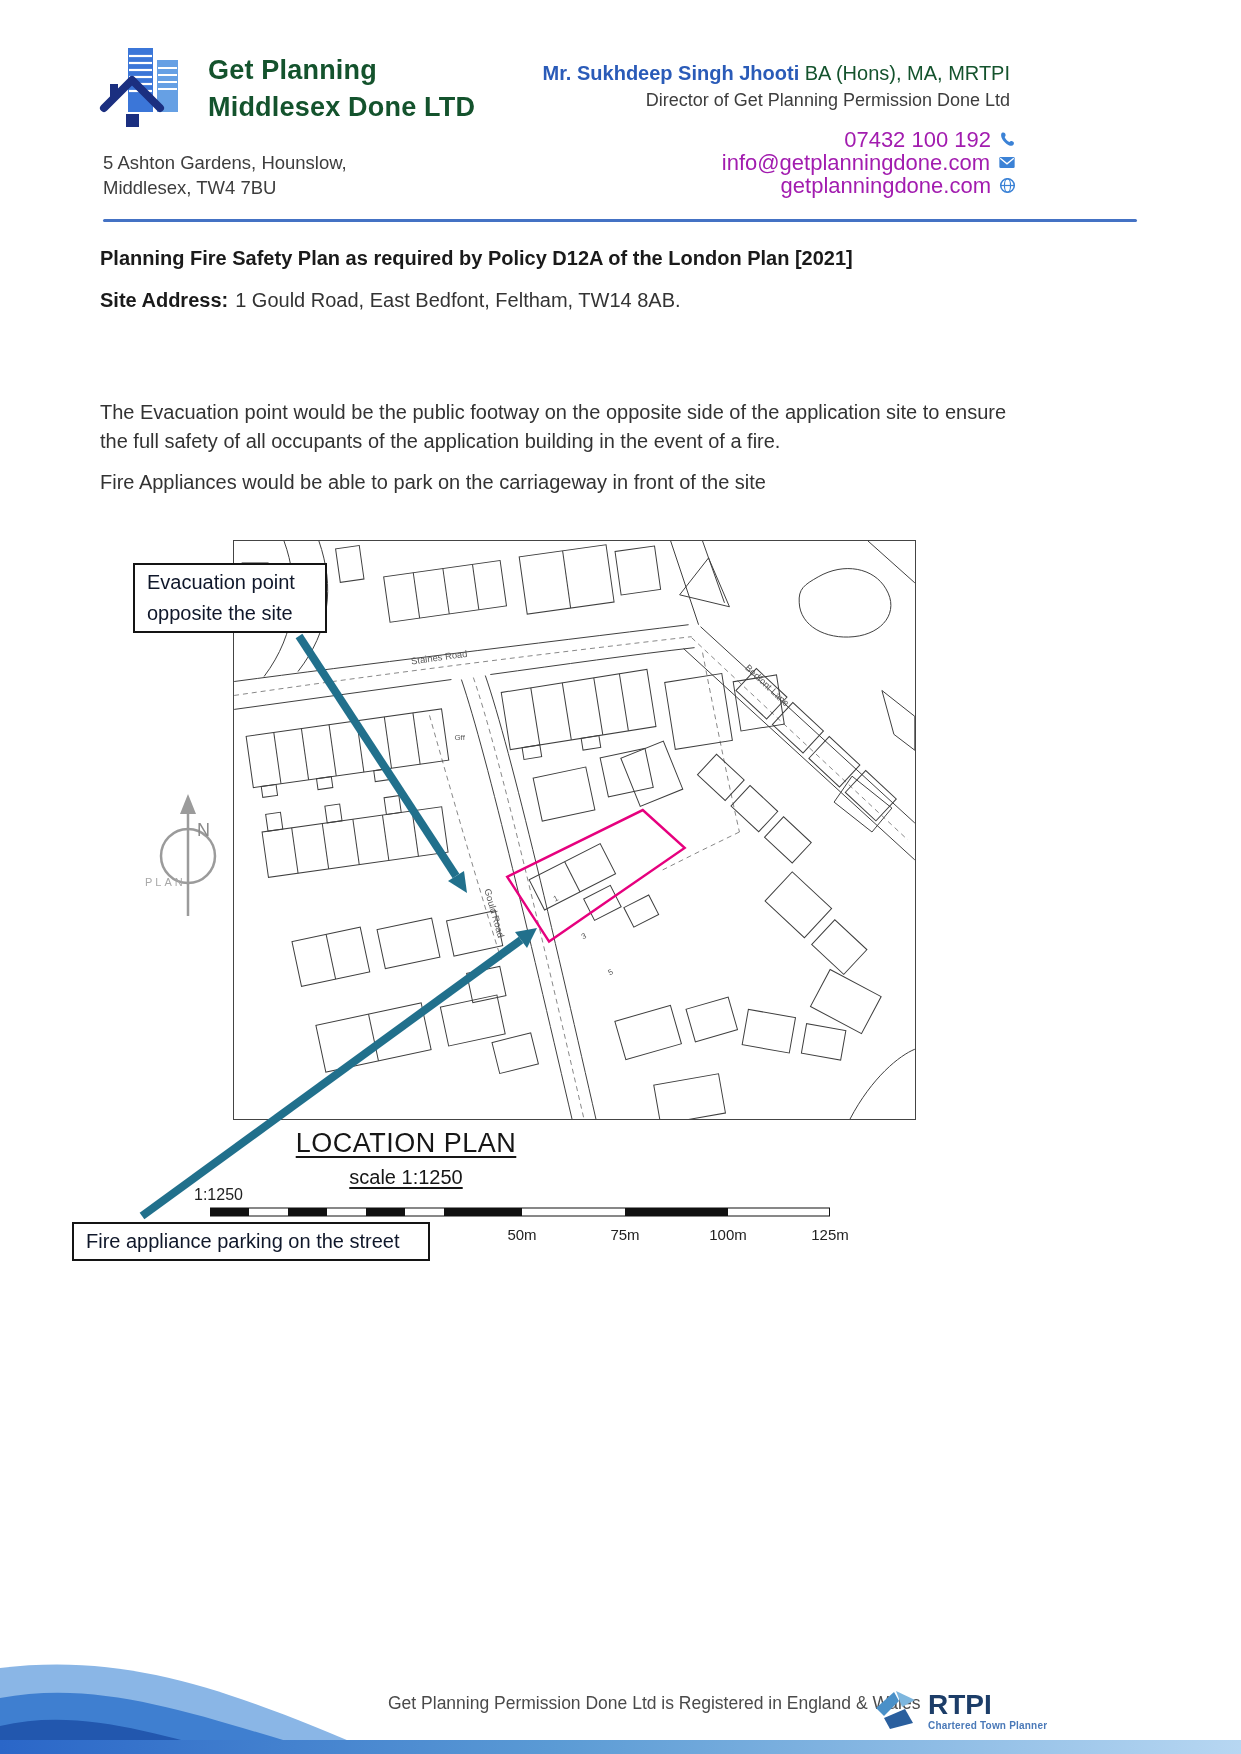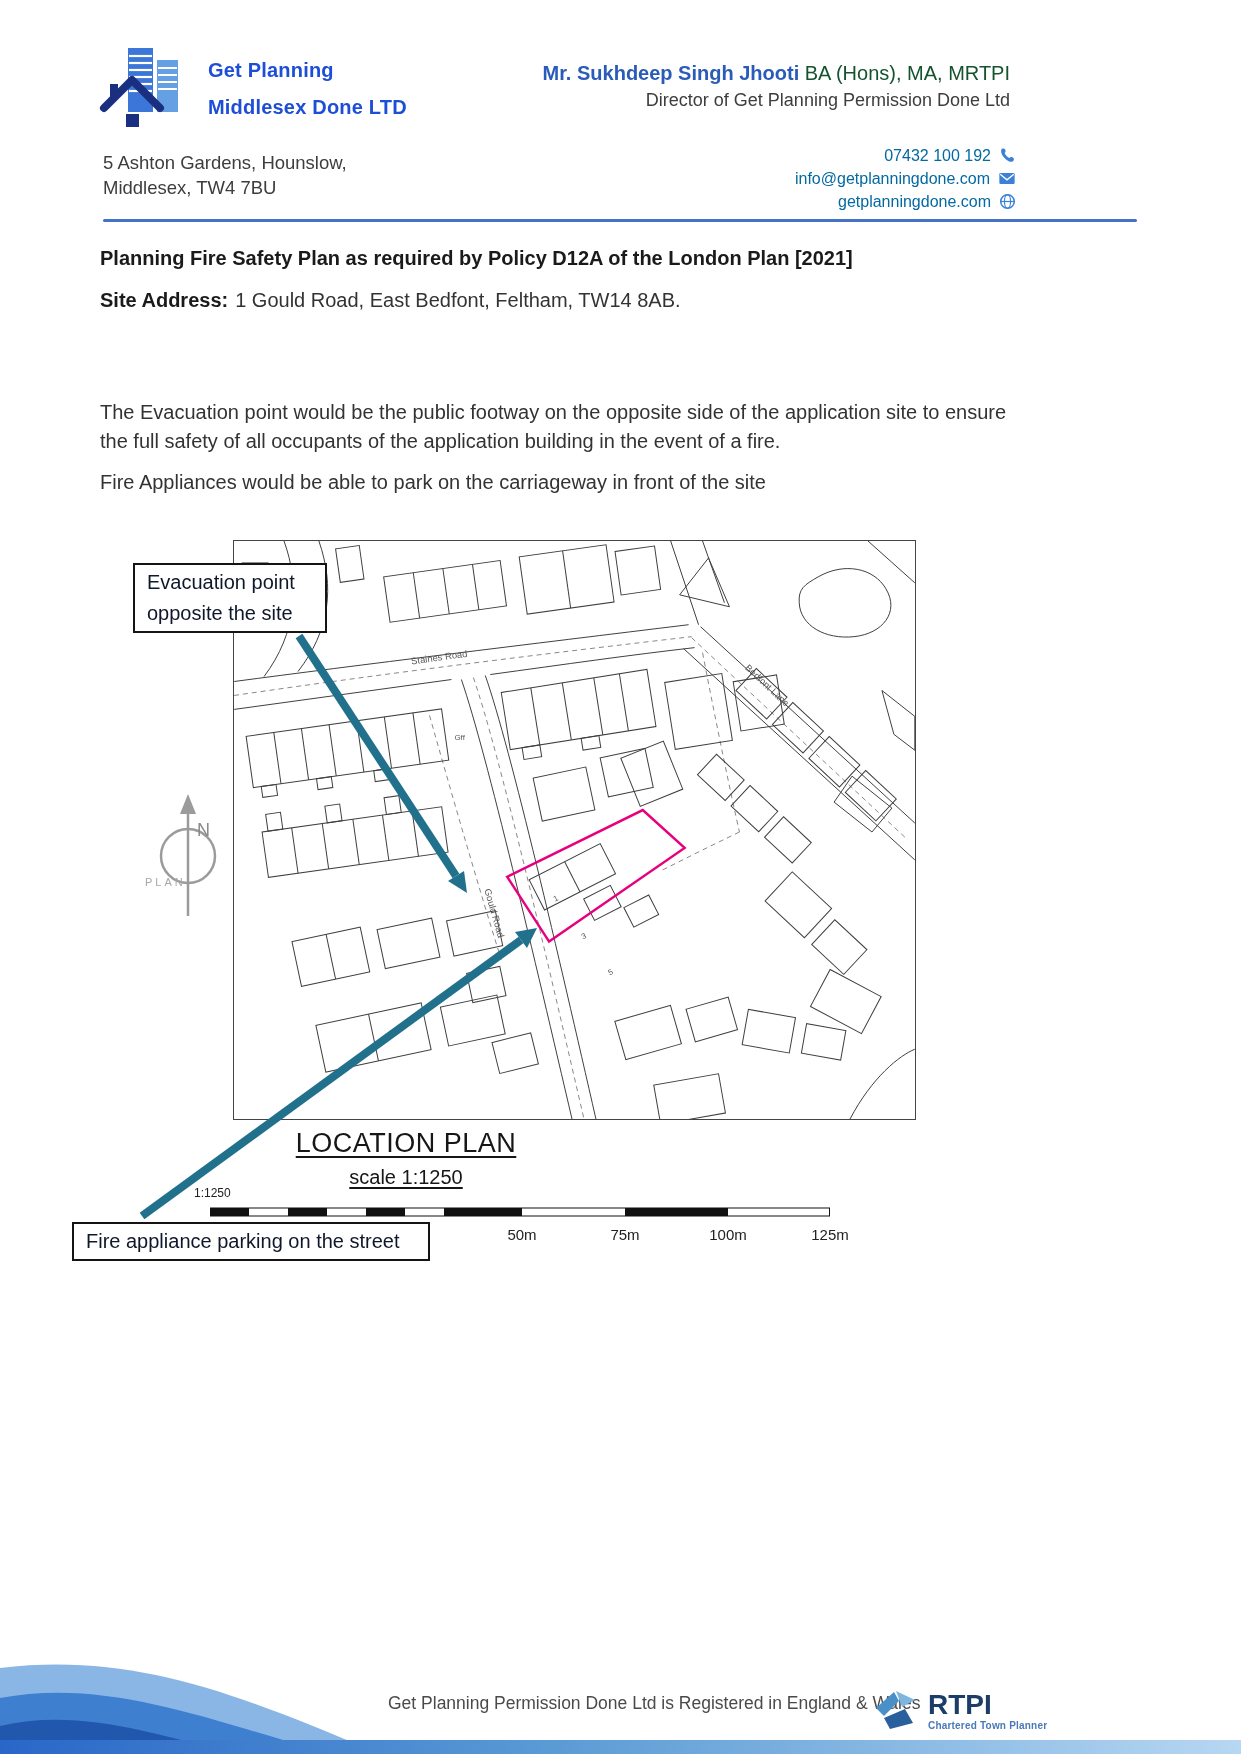--- a/index.html
+++ b/index.html
@@ -10,27 +10,27 @@
     margin: 0 auto;
     background: #ffffff;
     font-family: "Liberation Sans", sans-serif;
     color: #2e2e2e;
     overflow: hidden;
   }
   .abs { position: absolute; margin: 0; }
 
   
   .logo { left: 98px; top: 46px; display: flex; gap: 14px; align-items: flex-start; }
-  .logo-text { padding-top: 6px; font-size: 20px; font-weight: 700; color: #1d4ed8; line-height: 37px; letter-spacing: 0.2px; }
+  .logo-text { padding-top: 6px; font-size: 27px; font-weight: 700; color: #14532d; line-height: 37px; letter-spacing: 0.2px; }
   .contact-name { top: 62px; right: 231px; font-size: 20px; text-align: right; white-space: nowrap; }
   .contact-name .name { font-weight: 700; color: #2a5bb8; }
   .contact-name .creds { color: #14532d; }
   .role { top: 90px; right: 231px; font-size: 18px; color: #3d3d3d; text-align: left; white-space: nowrap; }
   .addr { left: 103px; top: 150px; font-size: 18.5px; line-height: 25px; color: #3d3d3d; }
-  .contact-block { top: 144px; right: 225px; font-size: 16px; color: #0369a1; }
+  .contact-block { top: 128px; right: 225px; font-size: 22px; color: #a21caf; }
   .contact-row { display: flex; justify-content: flex-end; align-items: center; gap: 8px; line-height: 23px; }
   .divider { left: 103px; top: 219px; width: 1034px; height: 3px; background: #4472c4; border-radius: 2px; }
 
   
   .bodytext { position: absolute; left: 100px; font-size: 20px; line-height: 29px; color: #333; margin: 0; width: 935px; }
   .doc-title { top: 244px; font-weight: 700; color: #1a1a1a; }
   .p-site { top: 286px; }
   .p-desc { top: 328px; }
   .p-evac { top: 398px; }
   .p-fire { top: 468px; }
@@ -43,21 +43,21 @@
     position: absolute; background: #fff; border: 2px solid #141414;
     padding: 2px 12px; font-size: 20px; line-height: 31px; color: #0f172a; z-index: 6;
   }
   .callout-1 { left: 133px; top: 563px; width: 194px; }
   .callout-2 { left: 72px; top: 1222px; width: 358px; }
   .arrows { position: absolute; left: 0; top: 0; width: 1241px; height: 1754px; z-index: 5; pointer-events: none; }
   .north { left: 142px; top: 790px; width: 92px; height: 132px; z-index: 2; }
   .plan-title-block { left: 250px; top: 1128px; width: 312px; text-align: center; color: #161616; }
   .loc-title { font-size: 27px; letter-spacing: 0.5px; text-decoration: underline; text-underline-offset: 4px; }
   .scale-sub { font-size: 20px; margin-top: 7px; text-decoration: underline; text-underline-offset: 3px; }
-  .ratio-label { left: 194px; top: 1186px; font-size: 12px; color: #222; }
+  .ratio-label { left: 194px; top: 1186px; font-size: 16px; color: #222; }
   .scalebar { left: 210px; top: 1205px; }
   .scalebar-labels { left: 210px; top: 1226px; width: 660px; height: 20px; font-size: 15px; color: #222; }
   .scalebar-labels span { position: absolute; transform: translateX(-50%); }
 
   
   .wave { left: 0; top: 1634px; width: 380px; height: 120px; }
   .bottom-strip { left: 0; top: 1740px; width: 1241px; height: 14px;
     background: linear-gradient(90deg, #2a66c8 0%, #5b9bd5 45%, #b7d7f2 100%); }
   .footer-text { left: 388px; top: 1692px; font-size: 17.5px; line-height: 23px; color: #4a4a4a; }
   .rtpi { left: 872px; top: 1688px; display: flex; gap: 10px; align-items: center; }

